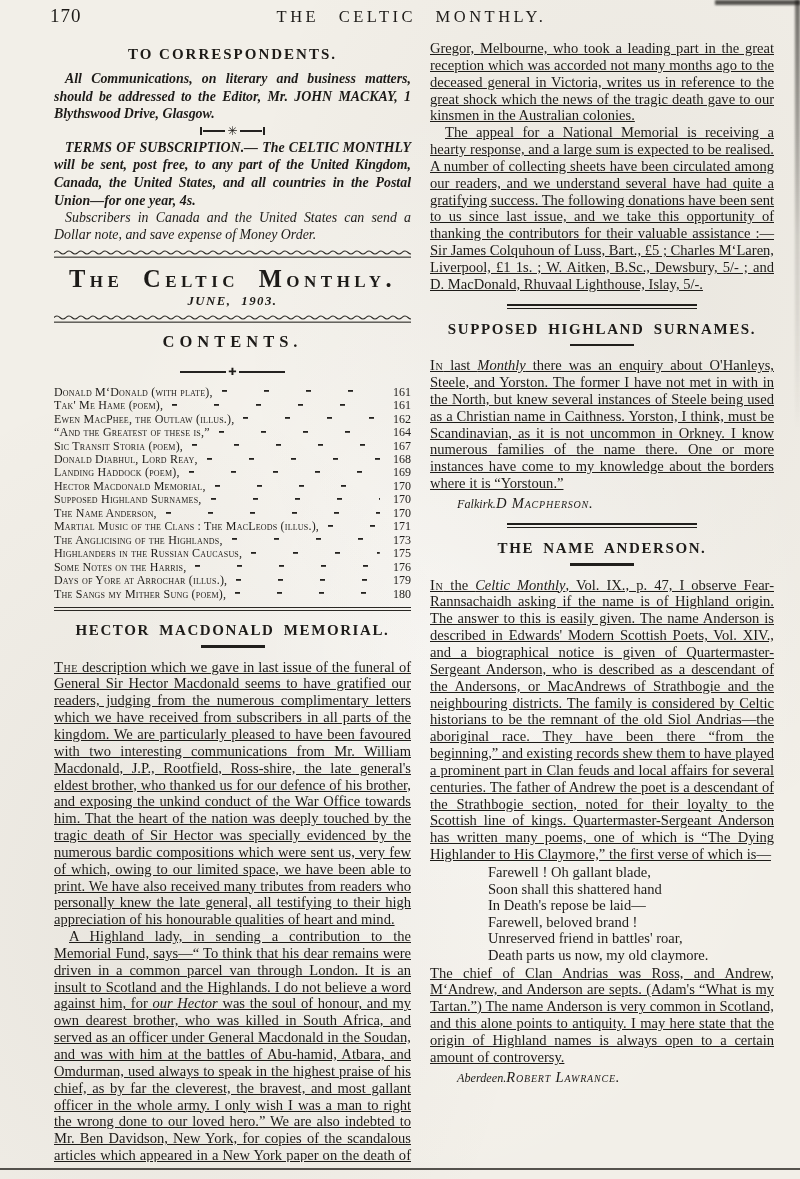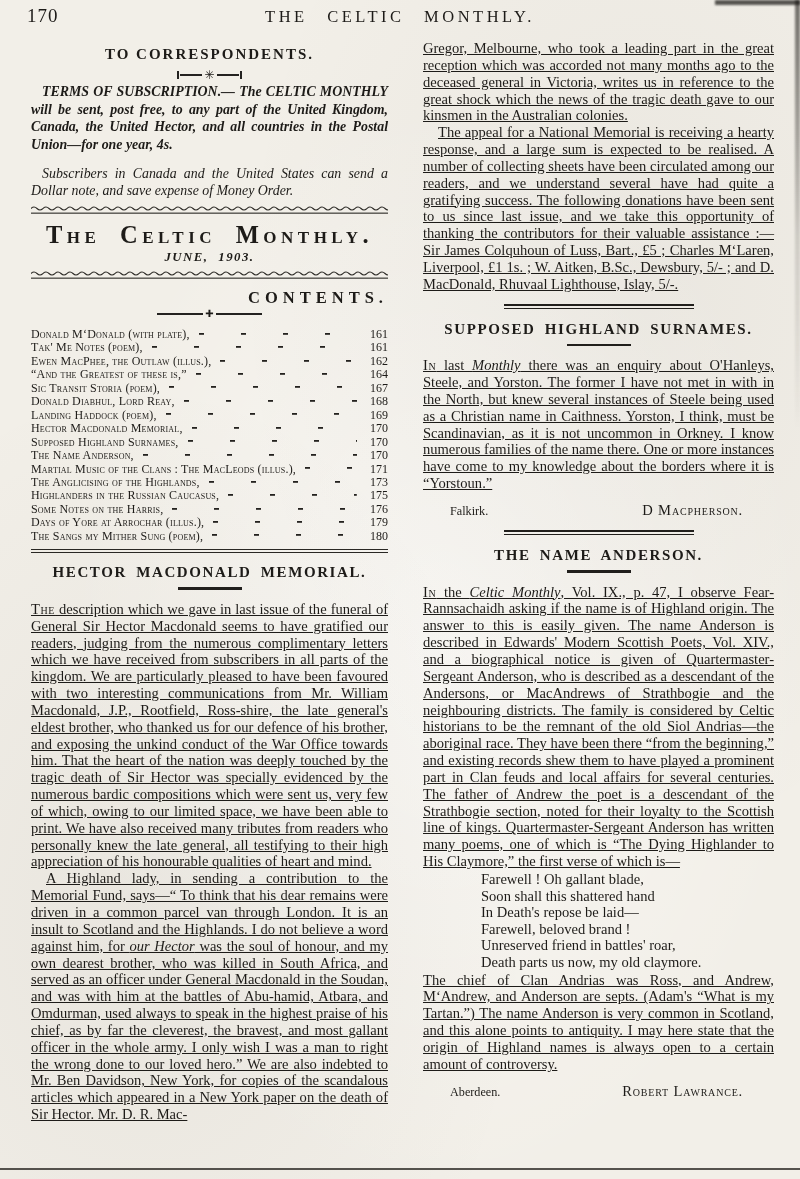--- a/index.html
+++ b/index.html
@@ -9,50 +9,51 @@
     color:#1d1b18;
     background:#f1eee7;
   }
   .page {
     position:relative; width:800px; height:1179px; overflow:hidden;
     background:
       radial-gradient(ellipse at 18% 78%, rgba(60,50,40,0.05), transparent 42%),
       radial-gradient(ellipse at 80% 25%, rgba(60,50,40,0.045), transparent 45%),
       radial-gradient(ellipse at 55% 55%, rgba(255,255,255,0.5), transparent 60%),
       #f2efe8;
+    padding-left: 23px;
   }
   .scan-edge-right { position:absolute; top:0; right:0; width:5px; height:430px;
     background:linear-gradient(to bottom, rgba(30,28,24,.6), rgba(30,28,24,.15) 55%, transparent); filter:blur(1px); }
   .scan-mark-top { position:absolute; top:0; right:0; width:85px; height:5px;
     background:rgba(22,20,17,.7); filter:blur(1.3px); }
   .running-head { position:relative; height:30px; padding-top:7px; }
   .pg-num { position:absolute; left:27px; top:5px; font-size:19px; letter-spacing:1px; }
   .rh-title { text-align:center; font-size:16.5px; letter-spacing:3.5px; word-spacing:12px; }
-  .cols { display:flex; gap:35px; padding:10px 26px 0 31px; height:1132px; overflow:hidden; }
+  .cols { display:flex; gap:19px; padding:10px 26px 0 31px; height:1132px; overflow:hidden; }
   .col-left { width:357px; flex:none; }
   .col-right { flex:1; min-width:0; }
 
   
   .corr-head { text-align:center; font-weight:700; font-size:15px; letter-spacing:2px; margin:6px 0 7px; }
   .corr-body { font-weight:700; font-style:italic; font-size:13.9px; line-height:17.6px; text-align:justify; text-indent:11px; }
   .terms { margin-top:3px; }
-  .corr-note { font-style:italic; font-size:13.9px; line-height:16.8px; text-align:justify; text-indent:11px; margin-top:13px; }
+  .corr-note { font-style:italic; font-size:13.9px; line-height:16.8px; text-align:justify; text-indent:11px; margin-top:1px; }
   .orn { display:flex; align-items:center; justify-content:center; gap:1px; margin:3px 0 2px; }
   .orn-bar { width:22px; height:2.5px; background:#242220; }
   .orn-tick { width:2.5px; height:8px; background:#242220; }
   .orn-glyph { font-size:12px; line-height:10px; padding:0 1px; }
 
   .wavy { display:block; margin:5px 0 2px; }
 
   .masthead { text-align:center; font-variant:small-caps; font-weight:600; font-size:24.5px;
     letter-spacing:4.5px; word-spacing:9px; white-space:nowrap; margin-top:7px; }
   .issue-line { text-align:center; font-style:italic; font-weight:700; font-size:12.8px;
     letter-spacing:1.5px; word-spacing:5px; margin:1px 0 4px; }
 
-  .contents-head { text-align:right; font-weight:700; font-size:16.5px; letter-spacing:5px; margin:9px 0 2px; }
+  .contents-head { text-align:center; font-weight:700; font-size:16.5px; letter-spacing:5px; margin:9px 0 16px; }
   .cross-div { display:flex; align-items:center; justify-content:center; margin:0 0 9px; }
   .cross-bar { width:46px; height:2px; background:#242220; }
   .cross-glyph { font-size:10px; line-height:8px; padding:0 2px; }
 
   .toc-row { display:flex; align-items:baseline; font-size:12px; line-height:11.45px;justify-content:center; }
   .toc-title { font-variant:small-caps; letter-spacing:0.2px; white-space:nowrap; }
   .toc-leader { flex:1; height:11px; margin:0 6px 0 9px; min-width:12px;
     background-image:repeating-linear-gradient(90deg,#24221f 0 5px,transparent 5px 42px);
     background-size:100% 1.8px; background-repeat:no-repeat; background-position:right 62%; }
   .toc-page { width:25px; text-align:right; flex:none; }
@@ -61,21 +62,21 @@
   .dbl { height:5px; border-top:2.6px solid #211f1c; border-bottom:1.2px solid #211f1c; width:190px; margin:11px auto 12px; }
   .sec-head { text-align:center; font-weight:700; font-size:15px; letter-spacing:1.6px; word-spacing:4px; white-space:nowrap; }
   .head-rule { width:64px; height:2.6px; background:#211f1c; margin:6px auto 11px; }
 
   .body-text { font-size:14.55px; line-height:16.85px; text-align:justify;text-decoration:underline; }
   .indent { text-indent:15px; }
   .lead { font-variant:small-caps; letter-spacing:0.6px; }
   .it { font-style:italic; }
 
   .verse { margin:1px 0 1px 58px; font-size:14.55px; line-height:16.6px; }
-  .sig-row { display:flex; justify-content:space-between; align-items:baseline; margin-top:10px; }
+  .sig-row { display:flex; align-items:baseline; margin-top:3px;font-style:italic; }
   .place { font-size:12.2px; margin-left:27px; }
   .sig { font-variant:small-caps; font-size:14.6px; letter-spacing:0.8px; margin-right:31px; }
 
   .bottom-rule { position:absolute; left:0; right:0; top:1168px; border-top:2px solid rgba(45,42,37,.8); }
 </style>
 </head>
 <body>
 
 <div class="page">
   <div class="scan-edge-right"></div>
@@ -83,28 +84,29 @@
 
   <div class="running-head">
     <span class="pg-num">170</span>
     <div class="rh-title">THE CELTIC MONTHLY.</div>
   </div>
 
   <div class="cols">
 
     <div class="col-left">
       <h3 class="corr-head">TO CORRESPONDENTS.</h3>
+      <p class="corr-body">All Communications, on literary and business matters, should be addressed to the Editor, Mr. JOHN MACKAY, 1 Blythswood Drive, Glasgow.</p>
       <div class="orn">
         <span class="orn-tick"></span>
           <span class="orn-bar"></span>
           <span class="orn-glyph">✳</span>
           <span class="orn-bar"></span>
           <span class="orn-tick"></span>
       </div>
-      <p class="corr-body terms">TERMS OF SUBSCRIPTION.— The CELTIC MONTHLY will be sent, post free, to any part of the United Kingdom, Canada, the United Hector, and all countries in the Postal Union—for one year, 4s.</p>
+      <p class="corr-body terms">TERMS OF SUBSCRIPTION.— The CELTIC MONTHLY will be sent, post free, to any part of the United Kingdom, Canada, the United States, and all countries in the Postal Union—for one year, 4s.</p>
       <p class="corr-note">Subscribers in Canada and the United States can send a Dollar note, and save expense of Money Order.</p>
 
       <svg class="wavy" width="357" height="9">
         <defs>
             <pattern id="wv1" width="12" height="7" patternUnits="userSpaceOnUse">
           <path d="M0 3.5 Q3 0.5 6 3.5 T12 3.5" fill="none" stroke="#2a2824" stroke-width="1.1"></path>
         </pattern>
           </defs>
         <rect width="357" height="7" fill="url(#wv1)"></rect>
         <rect y="7.6" width="357" height="1.1" fill="#2a2824"></rect>
@@ -130,21 +132,21 @@
           <span class="cross-bar"></span>
       </div>
 
       <div class="toc">
         <div class="toc-row">
             <span class="toc-title">Donald M‘Donald (with plate),</span>
             <span class="toc-leader"></span>
             <span class="toc-page">161</span>
           </div>
         <div class="toc-row">
-            <span class="toc-title">Tak' Me Notes (poem),</span>
+            <span class="toc-title">Tak' Me Hame (poem),</span>
             <span class="toc-leader"></span>
             <span class="toc-page">161</span>
           </div>
         <div class="toc-row">
             <span class="toc-title">Ewen MacPhee, the Outlaw (illus.),</span>
             <span class="toc-leader"></span>
             <span class="toc-page">162</span>
           </div>
         <div class="toc-row">
             <span class="toc-title">“And the Greatest of these is,”</span>

